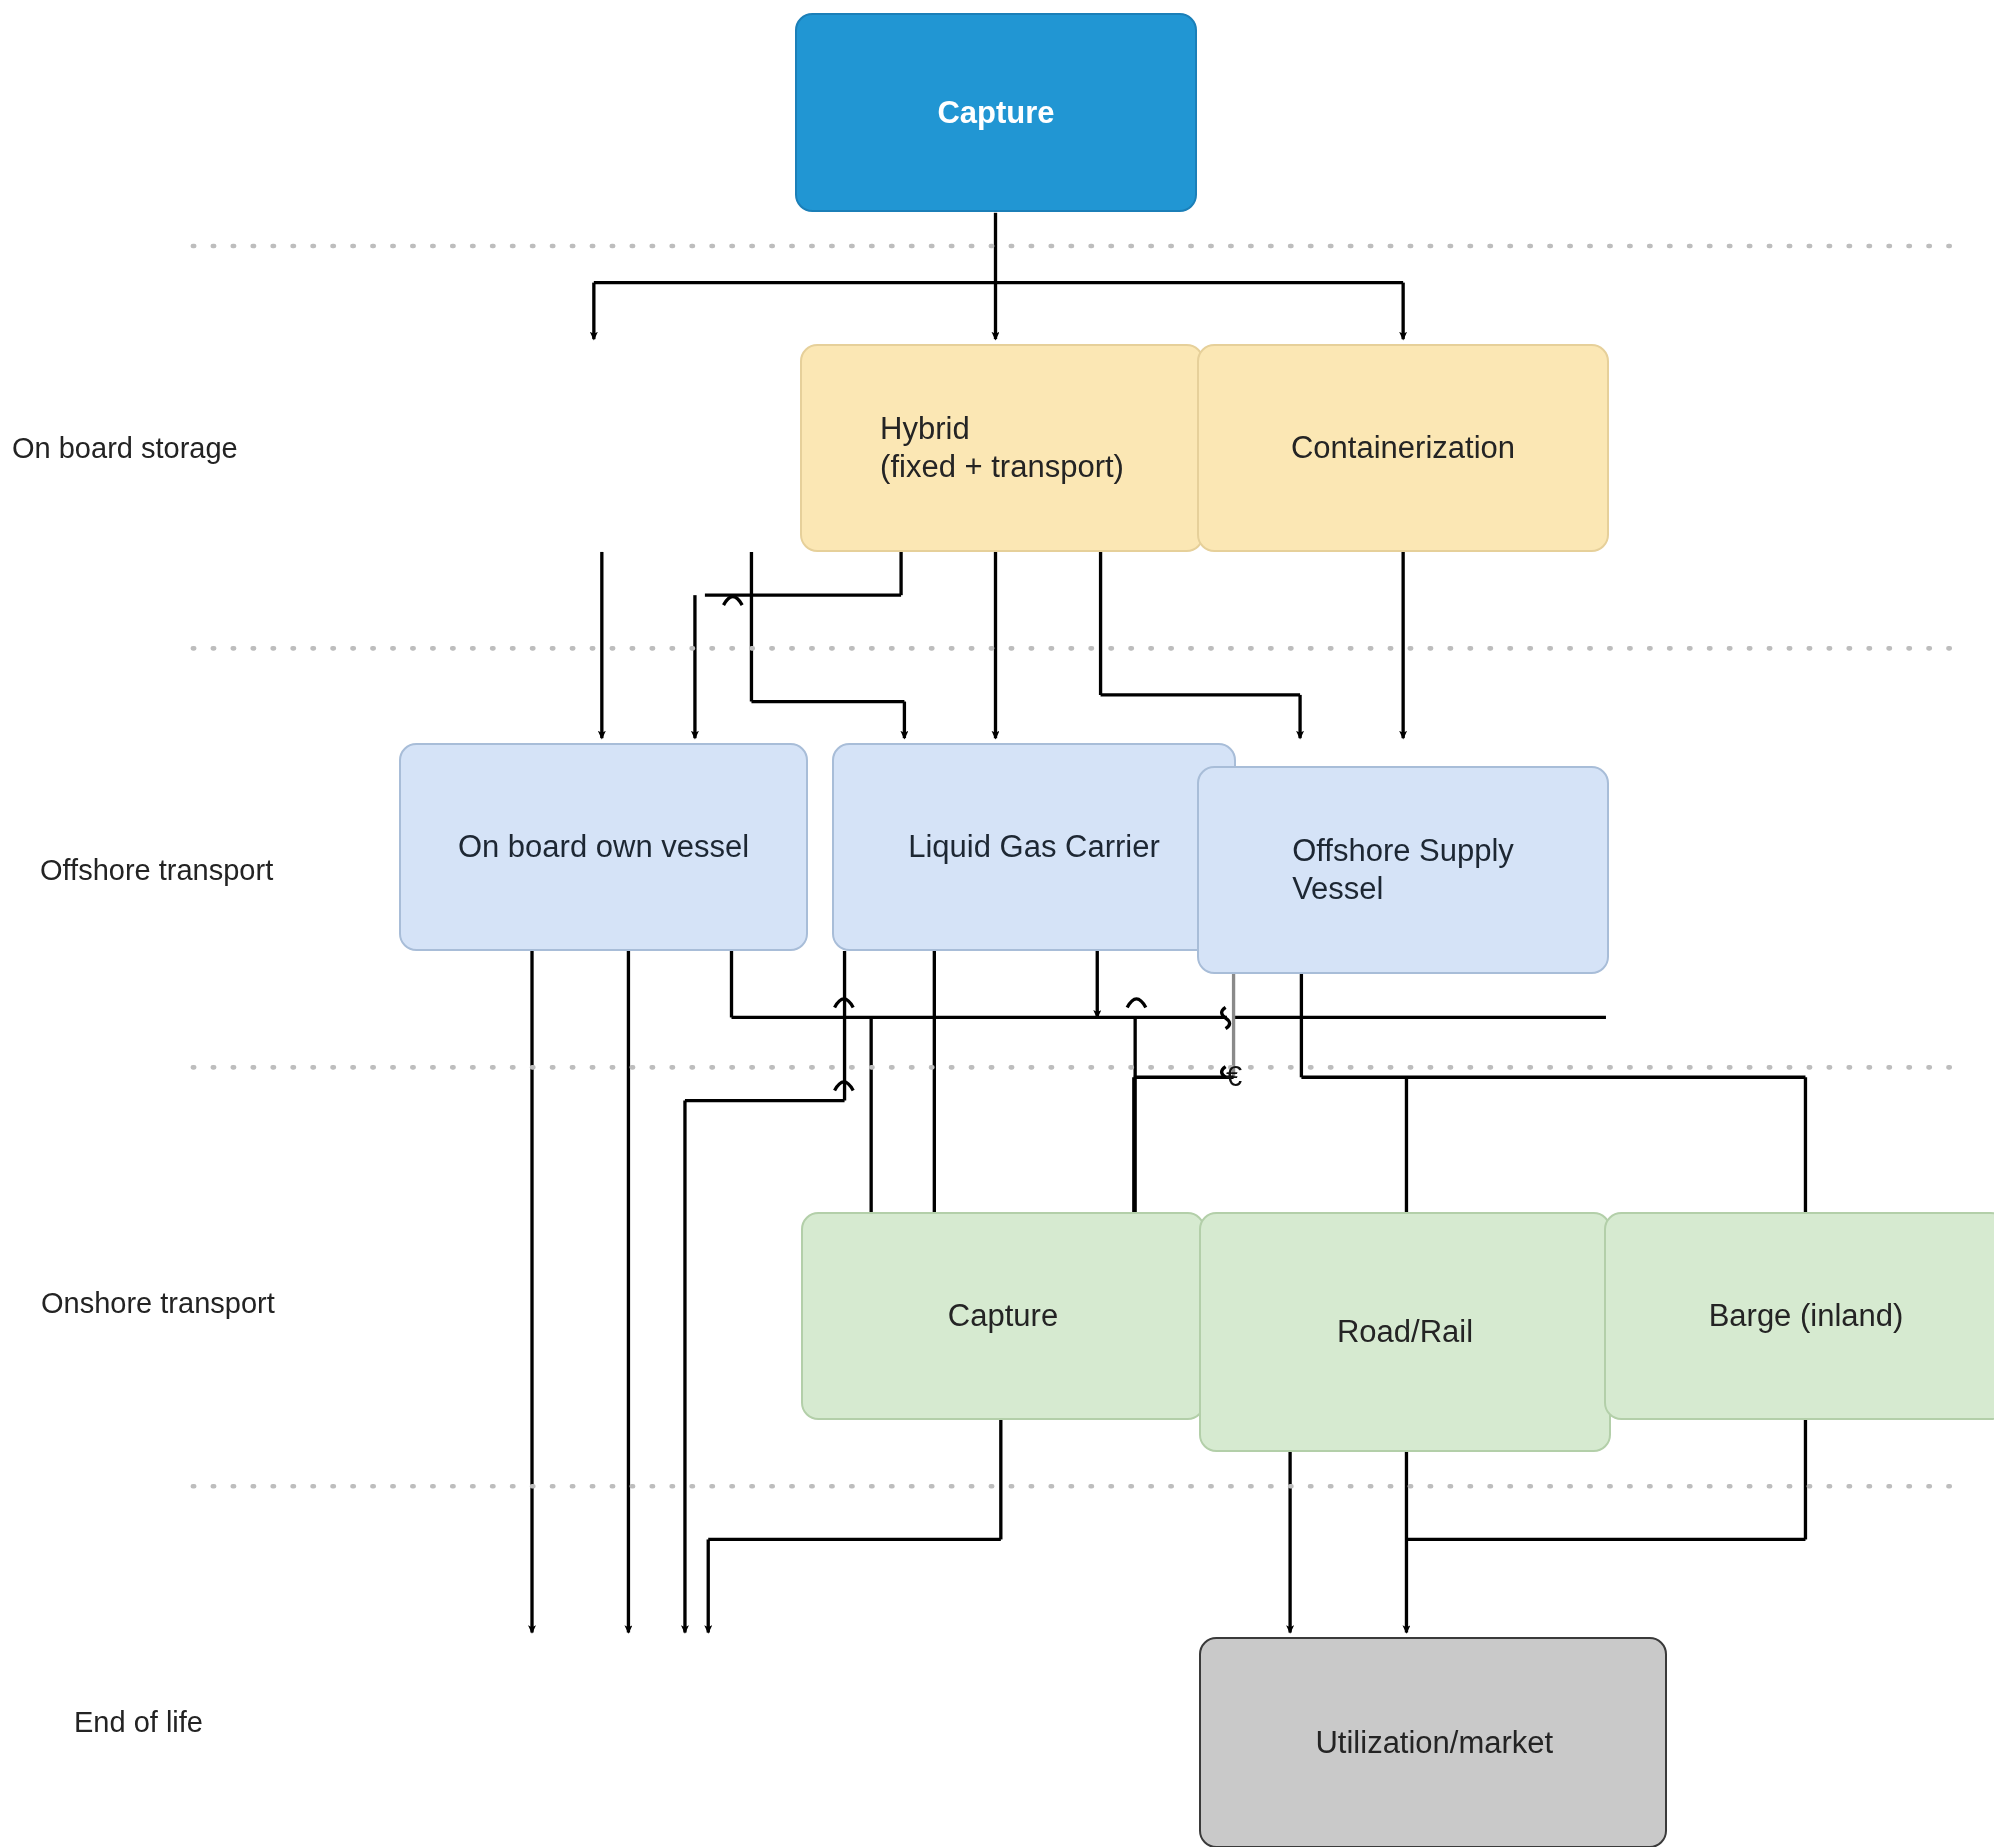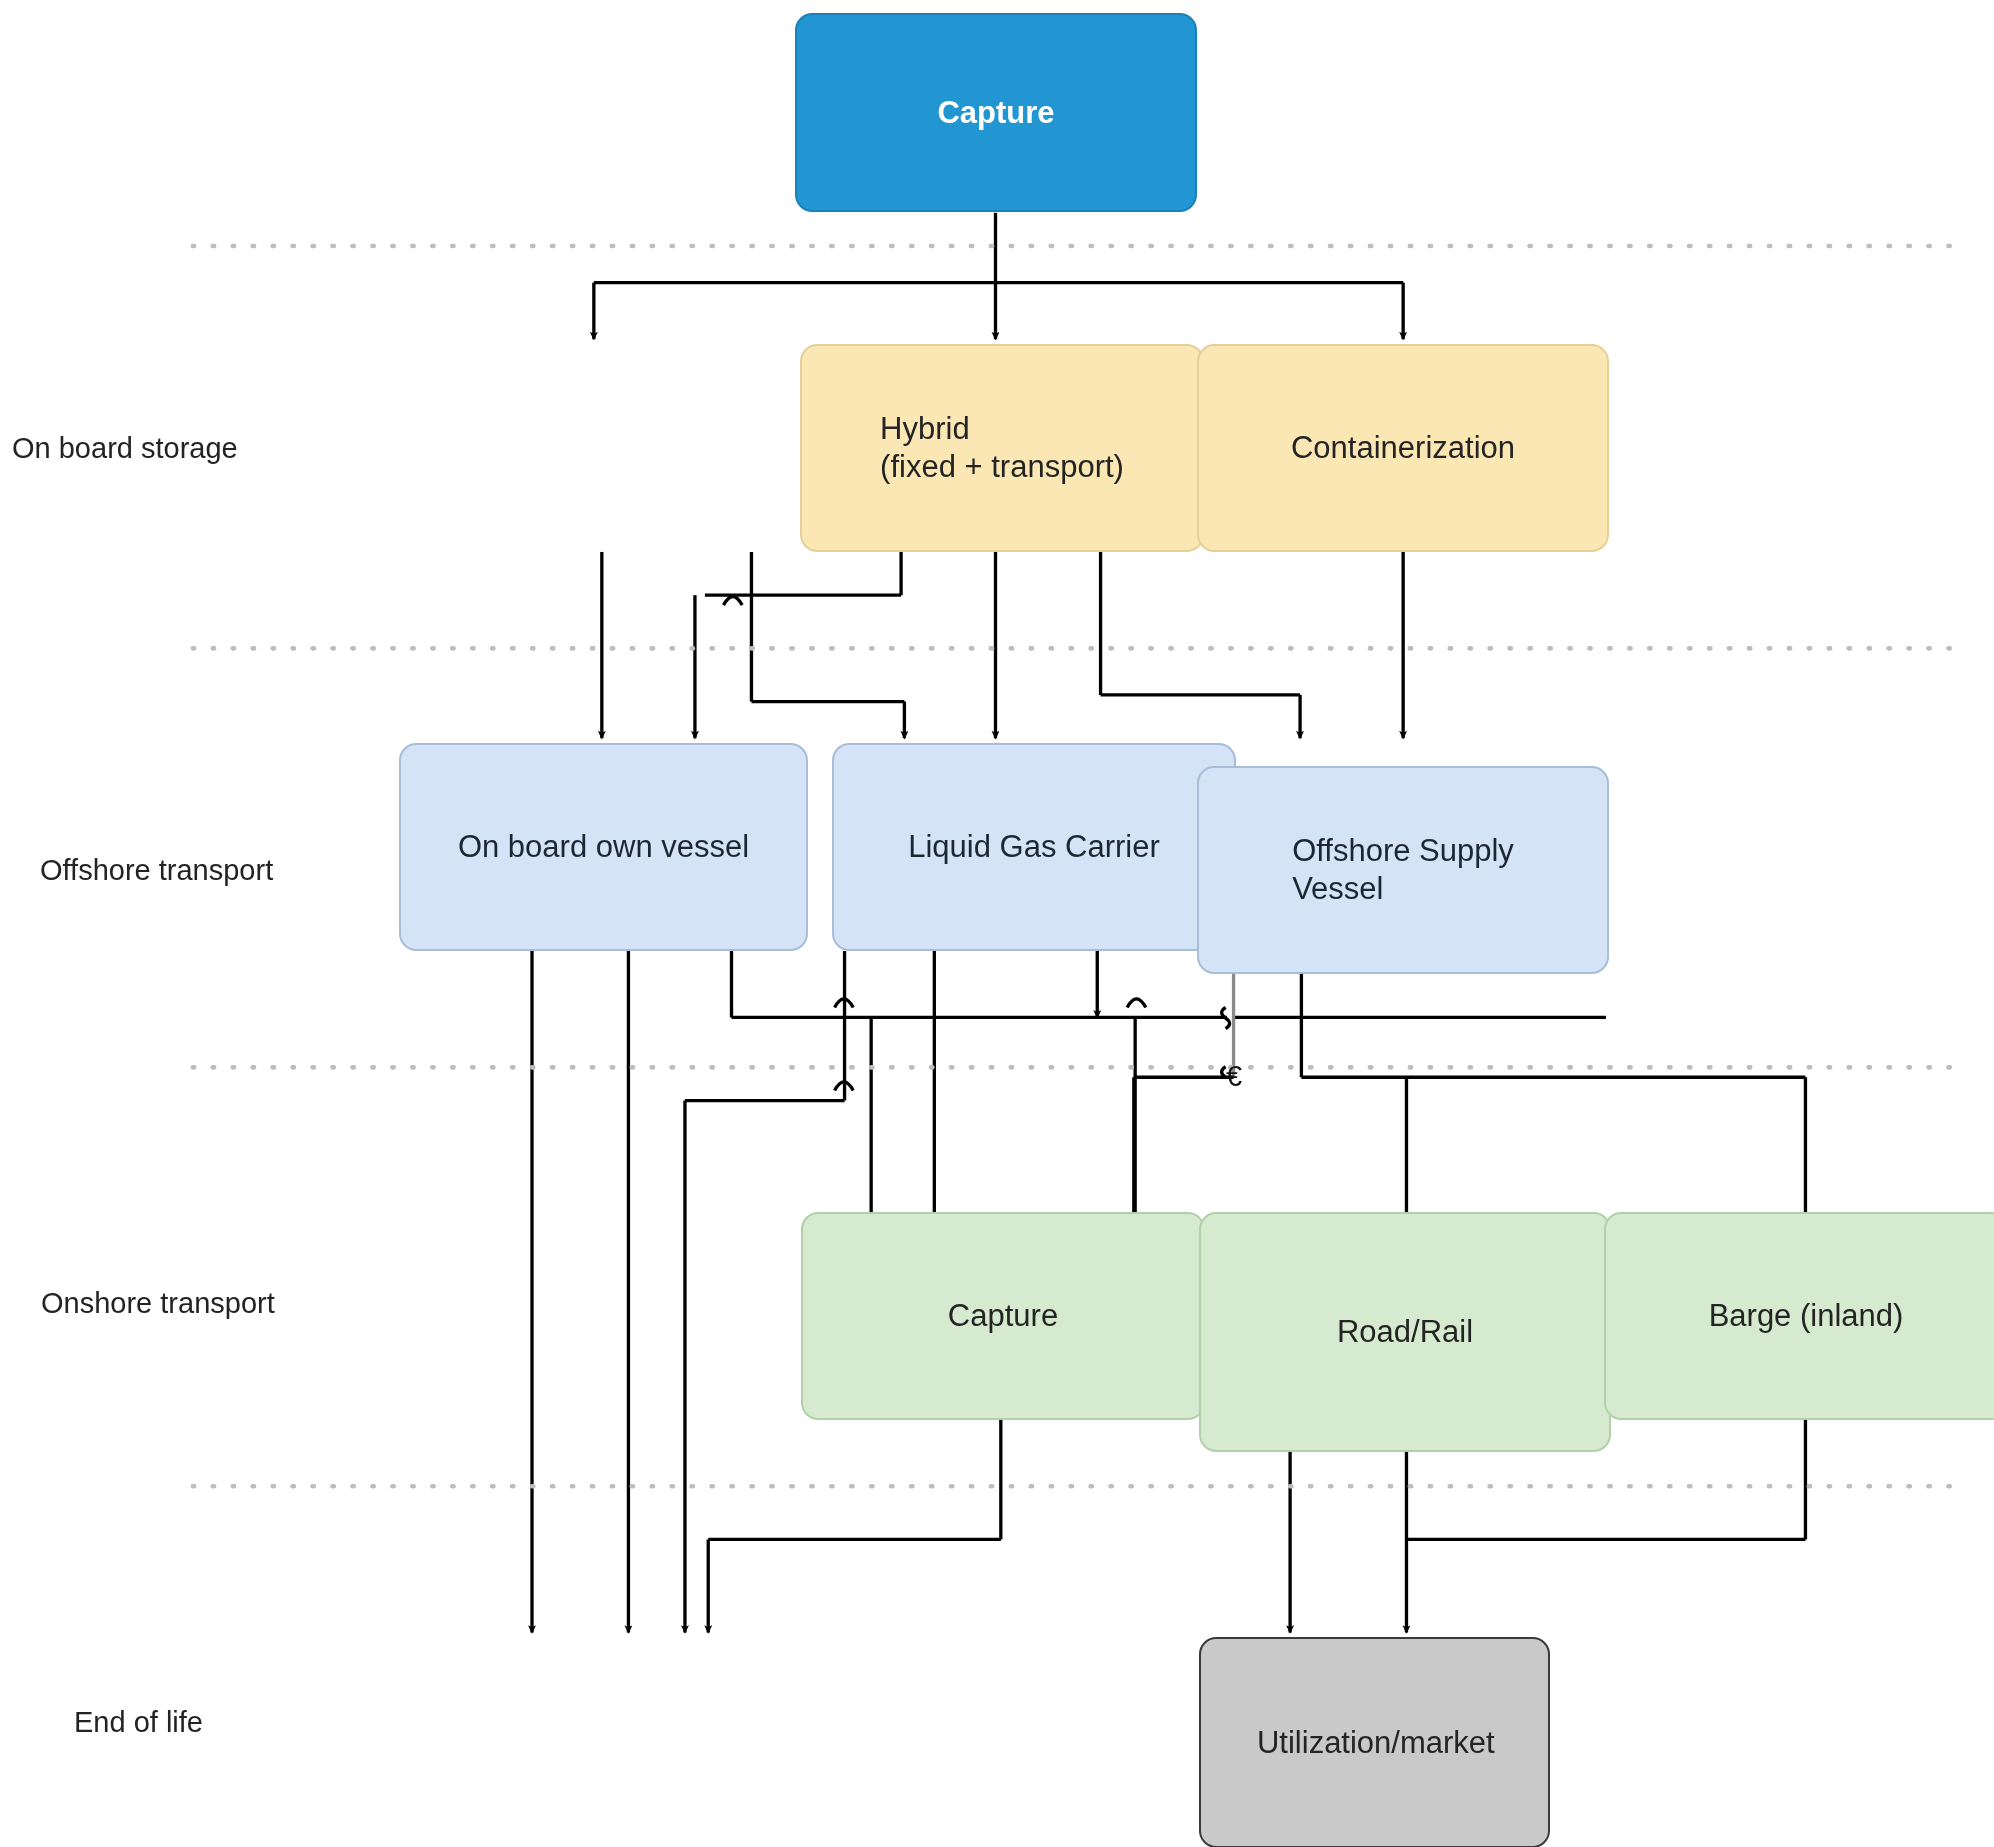--- a/index.html
+++ b/index.html
@@ -140,18 +140,18 @@
     </span>
   </div>
 
   <div class="node onshore" style="left:801px;top:1212px;width:404px;height:208px;">Capture</div>
 
   <div class="node onshore" style="left:1199px;top:1212px;width:412px;height:240px;">Road/Rail</div>
 
   <div class="node onshore" style="left:1604px;top:1212px;width:404px;height:208px;">Barge (inland)</div>
 
 
-  <div class="node eol" style="left:1199px;top:1637px;width:351px;height:211px;padding-left:12px;">Utilization/market</div>
+  <div class="node eol" style="left:1199px;top:1637px;width:468px;height:211px;padding-left:12px;">Utilization/market</div>
 
   <div class="eu-mark" style="left:1226px;top:1062px;">€</div>
 
 </div>
 
 
 </body></html>

